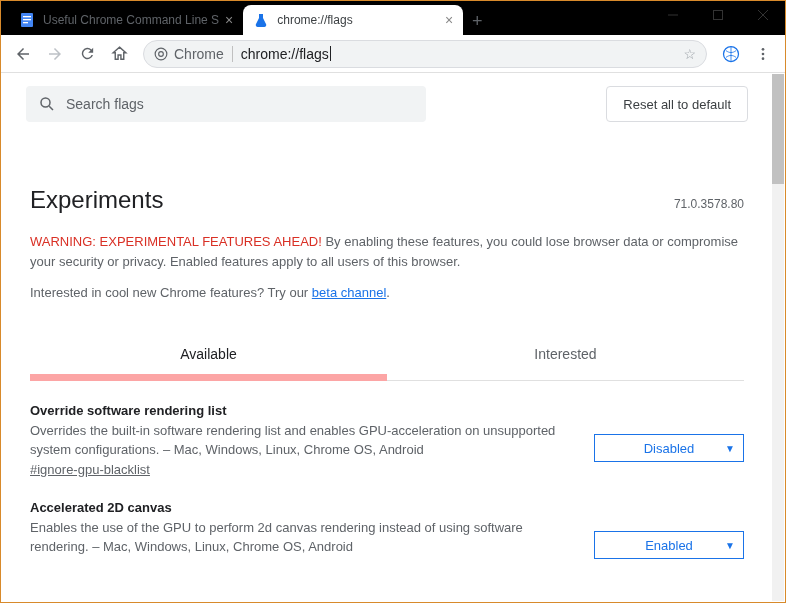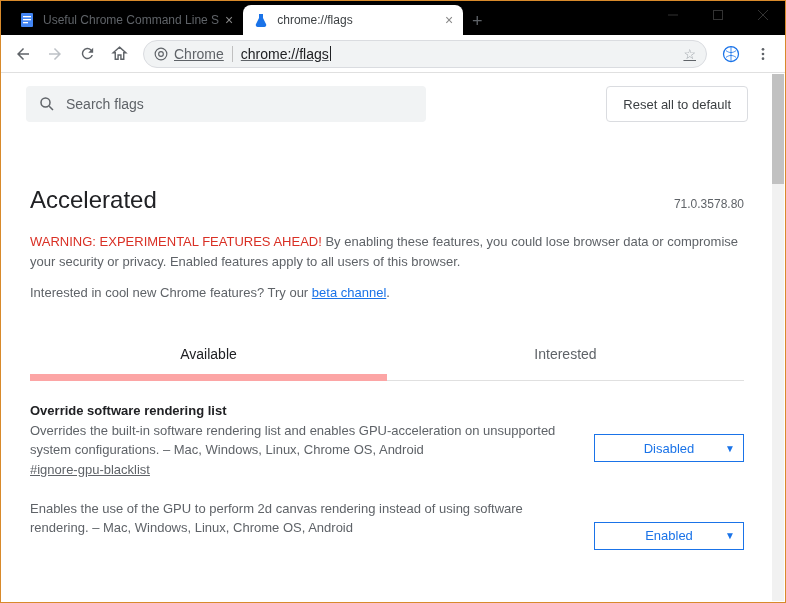--- a/index.html
+++ b/index.html
@@ -14,21 +14,21 @@
 .tab.active { background: #fff; border-top-left-radius: 8px; border-top-right-radius: 8px; color: #3c4043; }
 .tab .favicon { width: 16px; height: 16px; margin-right: 8px; flex-shrink: 0; display: flex; align-items: center; justify-content: center; }
 .tab .tab-title { white-space: nowrap; overflow: hidden; text-overflow: ellipsis; flex: 1; }
 .tab .tab-close { margin-left: 6px; font-size: 14px; color: #888; cursor: pointer; flex-shrink: 0; }
 .new-tab { width: 28px; height: 28px; display: flex; align-items: center; justify-content: center; font-size: 18px; color: #5f6368; cursor: pointer; }
 
 
 .toolbar { height: 38px; background: #fff; display: flex; align-items: center; padding: 0 8px; gap: 4px; border-bottom: 1px solid #e0e0e0; }
 .nav-btn { width: 28px; height: 28px; display: flex; align-items: center; justify-content: center; color: #5f6368; cursor: pointer; border-radius: 50%; }
 .nav-btn.disabled { color: #bdc1c6; }
-.omnibox { flex: 1; height: 28px; background: #f1f3f4; border: 1px solid #dadce0; border-radius: 14px; display: flex; align-items: center; padding: 0 10px; margin: 0 6px; font-size: 14px; color: #5f6368; text-decoration: underline; }
+.omnibox { flex: 1; height: 28px; background: #f1f3f4; border: 1px solid #dadce0; border-radius: 14px; display: flex; align-items: center; padding: 0 10px; margin: 0 6px; font-size: 14px; color: #5f6368; }
 .omnibox .chrome-chip { display: flex; align-items: center; gap: 6px; padding-right: 8px; border-right: 1px solid #c0c0c0; margin-right: 8px; color: #5f6368; }
 .omnibox .url { color: #202124; }
 .omnibox .star { margin-left: auto; color: #9aa0a6; }
 .ext-icon { width: 28px; height: 28px; display: flex; align-items: center; justify-content: center; }
 .menu-btn { width: 28px; height: 28px; display: flex; align-items: center; justify-content: center; color: #5f6368; cursor: pointer; }
 
 
 .viewport { position: absolute; top: 73px; left: 1px; right: 13px; bottom: 1px; overflow: hidden; background: #fff; }
 .scrollbar-track { position: absolute; top: 73px; right: 1px; width: 12px; bottom: 1px; background: #f1f1f1; }
 .scrollbar-thumb { position: absolute; top: 73px; right: 1px; width: 12px; height: 110px; background: #c1c1c1; }
@@ -163,21 +163,21 @@
           <circle cx="10" cy="10" r="6" fill="none" stroke="#5f6368" stroke-width="2"></circle>
           <line x1="15" y1="15" x2="20" y2="20" stroke="#5f6368" stroke-width="2"></line>
         </svg>
       <span>Search flags</span>
     </div>
     <button class="reset-btn">Reset all to default</button>
   </div>
 
   <div class="page-body">
     <div class="header-row">
-      <div class="h1">Accelerated</div>
+      <div class="h1">Experiments</div>
       <div class="version">71.0.3578.80</div>
     </div>
 
     <div class="warning">
       <span class="red">WARNING: EXPERIMENTAL FEATURES AHEAD!</span><span> By enabling these features, you could lose browser data or compromise your security or privacy. Enabled features apply to all users of this browser.</span>
     </div>
 
     <div class="interest">
       <span>Interested in cool new Chrome features? Try our </span><a href="#">beta channel</a><span>.</span>
     </div>
@@ -194,20 +194,21 @@
         <a class="flag-hash">#ignore-gpu-blacklist</a>
       </div>
       <div class="flag-select">
         <span>Disabled</span>
         <span class="caret">▼</span>
       </div>
     </div>
 
     <div class="flag">
       <div class="flag-main">
+        <div class="flag-title">Accelerated 2D canvas</div>
         <div class="flag-desc">Enables the use of the GPU to perform 2d canvas rendering instead of using software rendering. – Mac, Windows, Linux, Chrome OS, Android</div>
         <a class="flag-hash"></a>
       </div>
       <div class="flag-select">
         <span>Enabled</span>
         <span class="caret">▼</span>
       </div>
     </div>
   </div>
 </div>

